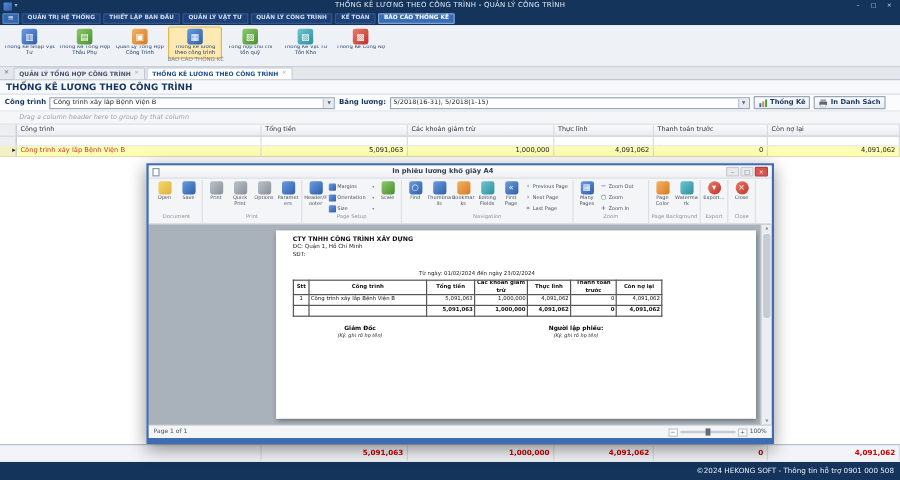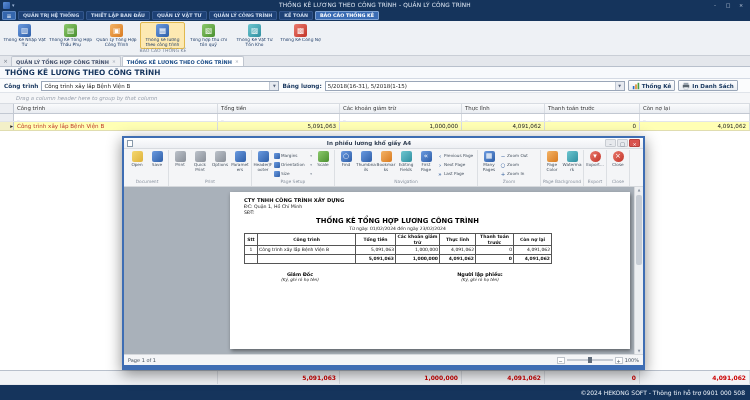--- a/index.html
+++ b/index.html
@@ -534,21 +534,20 @@
           </div>
         <div class="tb-gl">Close</div>
       </div>
     </div>
 
     <div class="pv-canvas">
       <div class="pv-page">
         <div class="rp-company">CTY TNHH CÔNG TRÌNH XÂY DỰNG</div>
         <div class="rp-address">ĐC: Quận 1, Hồ Chí Minh</div>
         <div class="rp-phone">SĐT:</div>
-        <div class="rp-title">THỐNG KÊ TỔNG HỢP LƯƠNG CÔNG TRÌNH</div>
         <div class="rp-date">Từ ngày: 01/02/2024 đến ngày 23/02/2024</div>
         <table class="rp-table">
           <tbody>
               <tr class="rp-h">
                 <th>Stt</th>
                 <th>Công trình</th>
                 <th>Tổng tiền</th>
                 <th>Các khoản giảm trừ</th>
                 <th>Thực lĩnh</th>
                 <th>Thanh toán trước</th>

